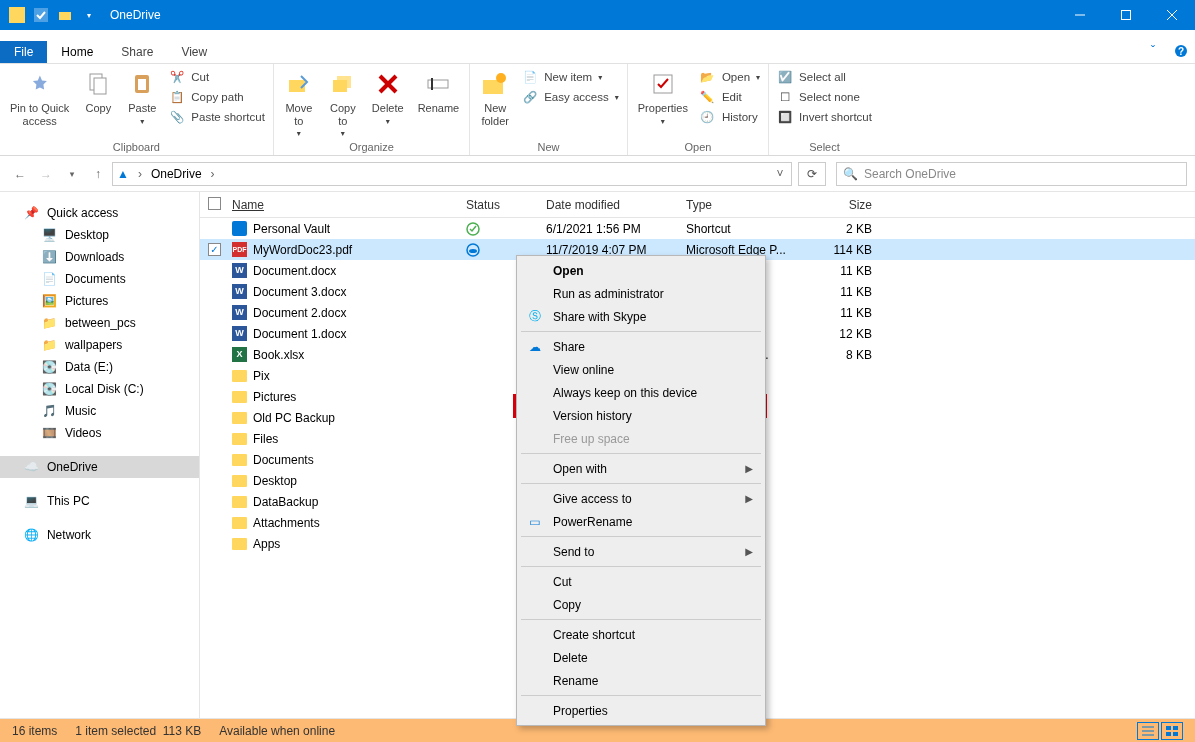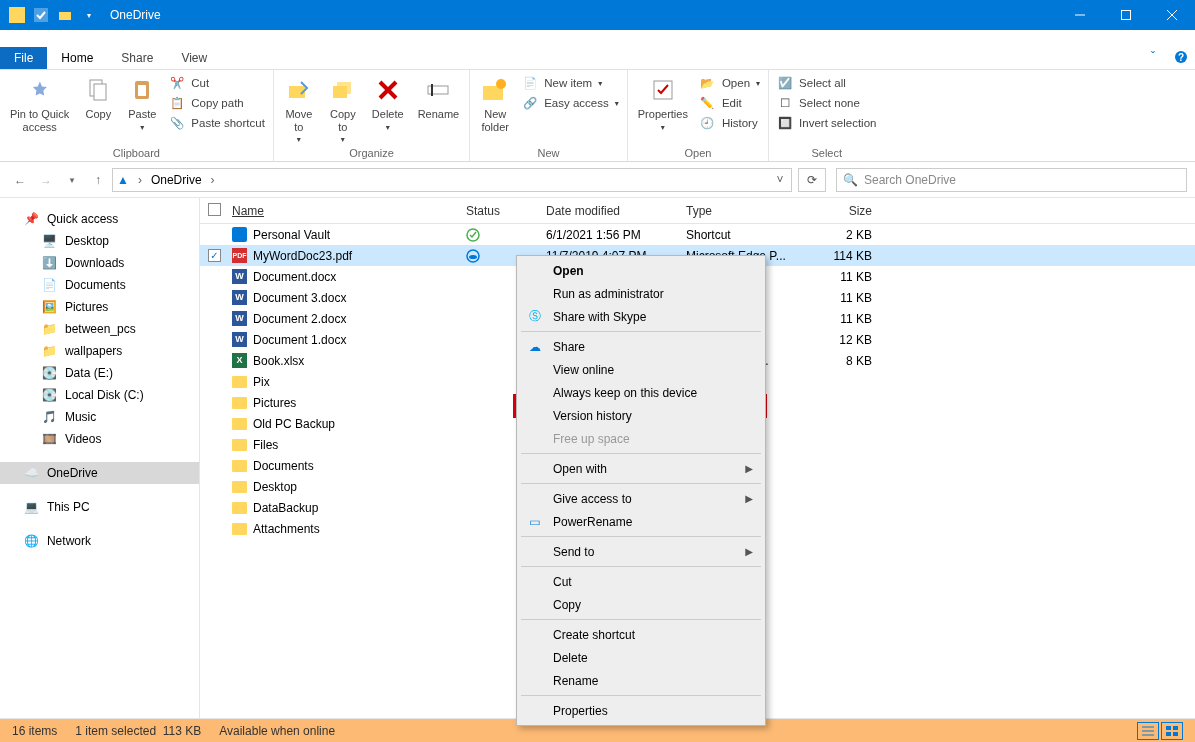--- a/index.html
+++ b/index.html
@@ -3,21 +3,21 @@
 <meta charset="utf-8">
 <style>
 * { box-sizing: border-box; margin: 0; padding: 0; font-family: "Segoe UI", sans-serif; }
 body { background: #fff; width: 1195px; height: 742px; overflow: hidden; font-size: 12px; color: #000; position: relative; }
 .titlebar { height: 30px; background: #0078d7; display: flex; align-items: center; color: #fff; }
 .titlebar .qat { display: flex; align-items: center; gap: 2px; padding-left: 6px; }
 .titlebar .qat .ic { width: 22px; height: 22px; display: flex; align-items: center; justify-content: center; }
 .titlebar .title { flex: 1; padding-left: 10px; font-size: 12px; }
 .titlebar .winbtns { display: flex; }
 .titlebar .winbtns div { width: 46px; height: 30px; display: flex; align-items: center; justify-content: center; }
-.tabbar { height: 40px; background: #fff; display: flex; align-items: flex-end; border-bottom: 1px solid #e1e1e1; }
+.tabbar { height: 34px; background: #fff; display: flex; align-items: flex-end; border-bottom: 1px solid #e1e1e1; }
 .tabbar .filetab { background: #0c6cc4; color: #fff; padding: 4px 14px; font-size: 12px; }
 .tabbar .tab { padding: 4px 14px; font-size: 12px; color: #444; }
 .tabbar .tab.active { color: #000; }
 .tabbar .help { margin-left: auto; width: 28px; height: 24px; display: flex; align-items: center; justify-content: center; color: #0078d7; }
 .ribbon { height: 92px; background: #fff; border-bottom: 1px solid #d9d9d9; display: flex; }
 .rgroup { border-right: 1px solid #e5e5e5; padding: 2px 4px 0 4px; display: flex; flex-direction: column; }
 .rgroup .body { flex: 1; display: flex; align-items: flex-start; gap: 2px; }
 .rgroup .lbl { text-align: center; font-size: 11px; color: #666; padding-bottom: 2px; }
 .bigbtn { display: flex; flex-direction: column; align-items: center; justify-content: flex-start; padding: 2px 6px; min-width: 42px; text-align: center; font-size: 11px; line-height: 1.15; color: #444; gap: 2px; }
 .bigbtn .ic { height: 32px; display: flex; align-items: center; justify-content: center; }
@@ -299,21 +299,21 @@
         <div class="smallbtn">
             <span class="ic">☑️</span>
             <span>Select all</span>
           </div>
         <div class="smallbtn">
             <span class="ic">☐</span>
             <span>Select none</span>
           </div>
         <div class="smallbtn">
             <span class="ic">🔲</span>
-            <span>Invert selection</span>
+            <span>Invert shortcut</span>
           </div>
       </div>
     </div>
     <div class="lbl">Select</div>
   </div>
 </div>
 
 <div class="navbar">
   <div class="arrow">←</div>
   <div class="arrow" style="color:#bbb;">→</div>
@@ -578,20 +578,31 @@
           <div class="cb"></div>
           <div class="nm">
             <span class="ic-fold"></span>
             <span>Attachments</span>
           </div>
           <div class="st"></div>
           <div class="dt"></div>
           <div class="tp">older</div>
           <div class="sz"></div>
         </div>
+        <div class="row">
+          <div class="cb"></div>
+          <div class="nm">
+            <span class="ic-fold"></span>
+            <span>Apps</span>
+          </div>
+          <div class="st"></div>
+          <div class="dt"></div>
+          <div class="tp">older</div>
+          <div class="sz"></div>
+        </div>
       </div>
   </div>
 </div>
 
 <div class="ctxmenu">
   <div class="mi bold">
       <span>Open</span>
     </div>
   <div class="mi">
       <span>Run as administrator</span>

